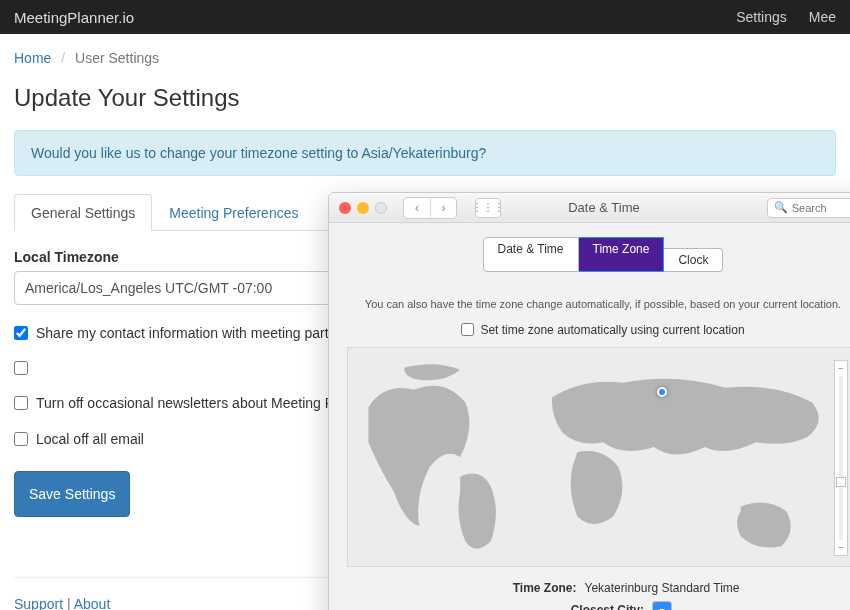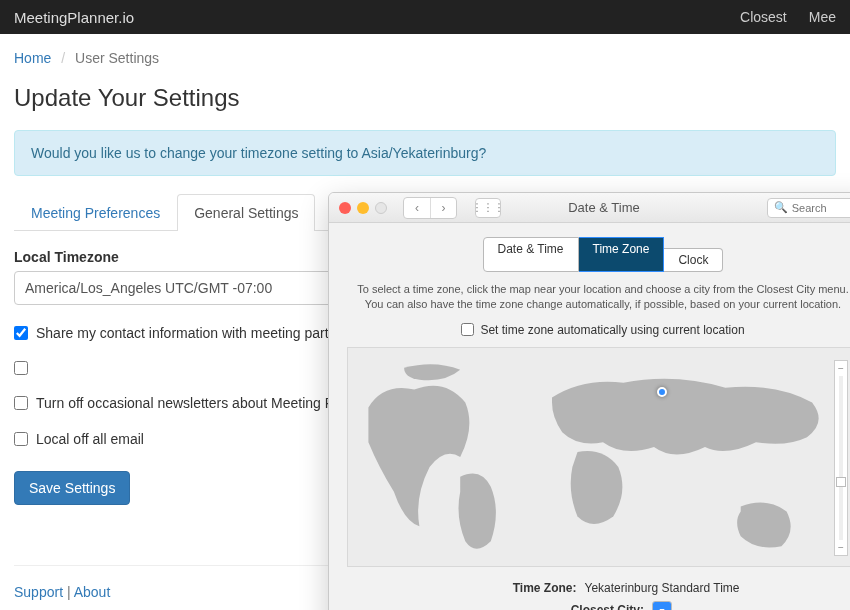--- a/index.html
+++ b/index.html
@@ -86,21 +86,21 @@
       font-size: 14px;
       color: #333;
     }
     .checkbox-row input[type=checkbox] {
       width: 14px; height: 14px; cursor: pointer;
     }
     .btn-primary {
       background: #337ab7;
       color: #fff;
       border: 1px solid #2e6da4;
-      padding: 8px 14px;
+      padding: 14px 14px;
       border-radius: 4px;
       font-size: 14px;
       cursor: pointer;
       margin-top: 24px;
     }
     .footer {
       border-top: 1px solid #eee;
       margin-top: 60px;
       padding: 18px 0;
       color: #777;
@@ -140,21 +140,21 @@
     .mac-title { flex:1; text-align:center; color:#555; font-size:13px; margin-left:-60px;}
     .mac-search { width:100px; height:20px; border:1px solid #ccc; border-radius:4px; background:#fff; display:flex; align-items:center; padding:0 6px; gap:4px;}
     .mac-search input { border:none; outline:none; width:100%; font-size:11px; color:#888;}
     .mac-search .sicon { color:#999; font-size:11px;}
     .mac-body { padding: 14px 18px; }
     .seg-control { display:flex; justify-content:center; margin-bottom:10px; }
     .seg { border:1px solid #b9b9b9; background:#fff; padding:4px 14px; font-size:12px; color:#333; cursor:pointer;}
     .seg:first-child{border-radius:4px 0 0 4px;}
     .seg:last-child{border-radius:0 4px 4px 0; border-left:none;margin-top:11px;}
     .seg.mid{border-left:none;}
-    .seg.active{ background:#0c4a6e; color:#fff; border-color:#2f8cff;}
+    .seg.active{ background:#4c1d95; color:#fff; border-color:#2f8cff;}
     .mac-infotext { text-align:center; font-size:11px; color:#555; line-height:1.4; margin:6px 0 10px 0;}
     .auto-row { display:flex; align-items:center; justify-content:center; gap:6px; font-size:12px; color:#333; margin-bottom:10px;}
     .auto-row input{width:13px;height:13px;cursor:pointer;}
     .map-box { position:relative; background:#ececec; height:220px; border:1px solid #d8d8d8; margin-bottom:14px; overflow:hidden;}
     .map-box svg{position:absolute;top:0;left:0;width:100%;height:100%;}
     .pin { position:absolute; left:60.5%; top:18%; width:10px; height:10px; background:#2f8cff; border:2px solid #fff; border-radius:50%; box-shadow:0 0 4px rgba(0,0,0,.4);}
     .slider-v { position:absolute; right:10px; top:12px; width:14px; height:196px; background:#fff; border:1px solid #ccc; display:flex; flex-direction:column; align-items:center; justify-content:space-between; padding:2px 0;}
     .slider-v .btn{font-size:10px;color:#888;cursor:pointer;}
     .slider-v .track{flex:1;width:4px;background:#eee;margin:2px 0;position:relative;}
     .slider-v .thumb{position:absolute;left:-3px;width:10px;height:10px;background:#fff;border:1px solid #bbb;top:62%;}
@@ -163,39 +163,39 @@
     .tz-select{display:flex;align-items:center;border:1px solid #bbb;border-radius:3px;overflow:hidden;background:#fff;}
     .tz-select span{padding:3px 8px;font-size:12px;}
     .tz-select .dd{background:#2f8cff;color:#fff;width:18px;text-align:center;font-size:10px;padding:3px 0;cursor:pointer;}
   </style>
 </head>
 <body>
 
 <div class="navbar">
   <div class="brand">MeetingPlanner.io</div>
   <div class="spacer"></div>
-  <div class="nav-link">Closest</div>
+  <div class="nav-link">Settings</div>
   <div class="nav-link">Mee</div>
 </div>
 
 <div class="wrap">
   
   <div class="breadcrumb">
     <a>Home</a>
     <span class="sep">/</span>
     <span>User Settings</span>
   </div>
 
   <h1 class="page-title">Update Your Settings</h1>
 
   <div class="alert">Would you like us to change your timezone setting to Asia/Yekaterinburg?</div>
 
   <div class="tabs">
+    <div class="tab active">General Settings</div>
     <div class="tab">Meeting Preferences</div>
-    <div class="tab active">General Settings</div>
   </div>
 
   <label class="form-label">Local Timezone</label>
   <input class="form-input" value="America/Los_Angeles UTC/GMT -07:00" style="">
 
   <div class="checkbox-row">
     <input type="checkbox" checked="" style="">
     <span>Share my contact information with meeting participants</span>
   </div>
   <div class="checkbox-row">
@@ -235,21 +235,21 @@
       <input placeholder="Search" style="">
     </div>
   </div>
   <div class="mac-body">
     <div class="seg-control">
       <div class="seg">Date &amp; Time</div>
       <div class="seg mid active">Time Zone</div>
       <div class="seg">Clock</div>
     </div>
     <div class="mac-infotext">
-      <span>To select a time zone, click the map near your location and choose a city from the Closest City menu.</span><br>
+      <br>
       <span>You can also have the time zone change automatically, if possible, based on your current location.</span>
     </div>
     <div class="auto-row">
       <input type="checkbox" style="">
       <span>Set time zone automatically using current location</span>
     </div>
     <div class="map-box">
       <svg viewBox="0 0 500 220" preserveAspectRatio="none">
         <g fill="#b5b5b5">
           <path d="M20 60 Q35 35 65 42 Q95 30 115 55 Q125 80 110 110 Q95 100 80 120 Q65 150 70 180 Q55 175 45 145 Q30 120 20 95 Z"></path>

